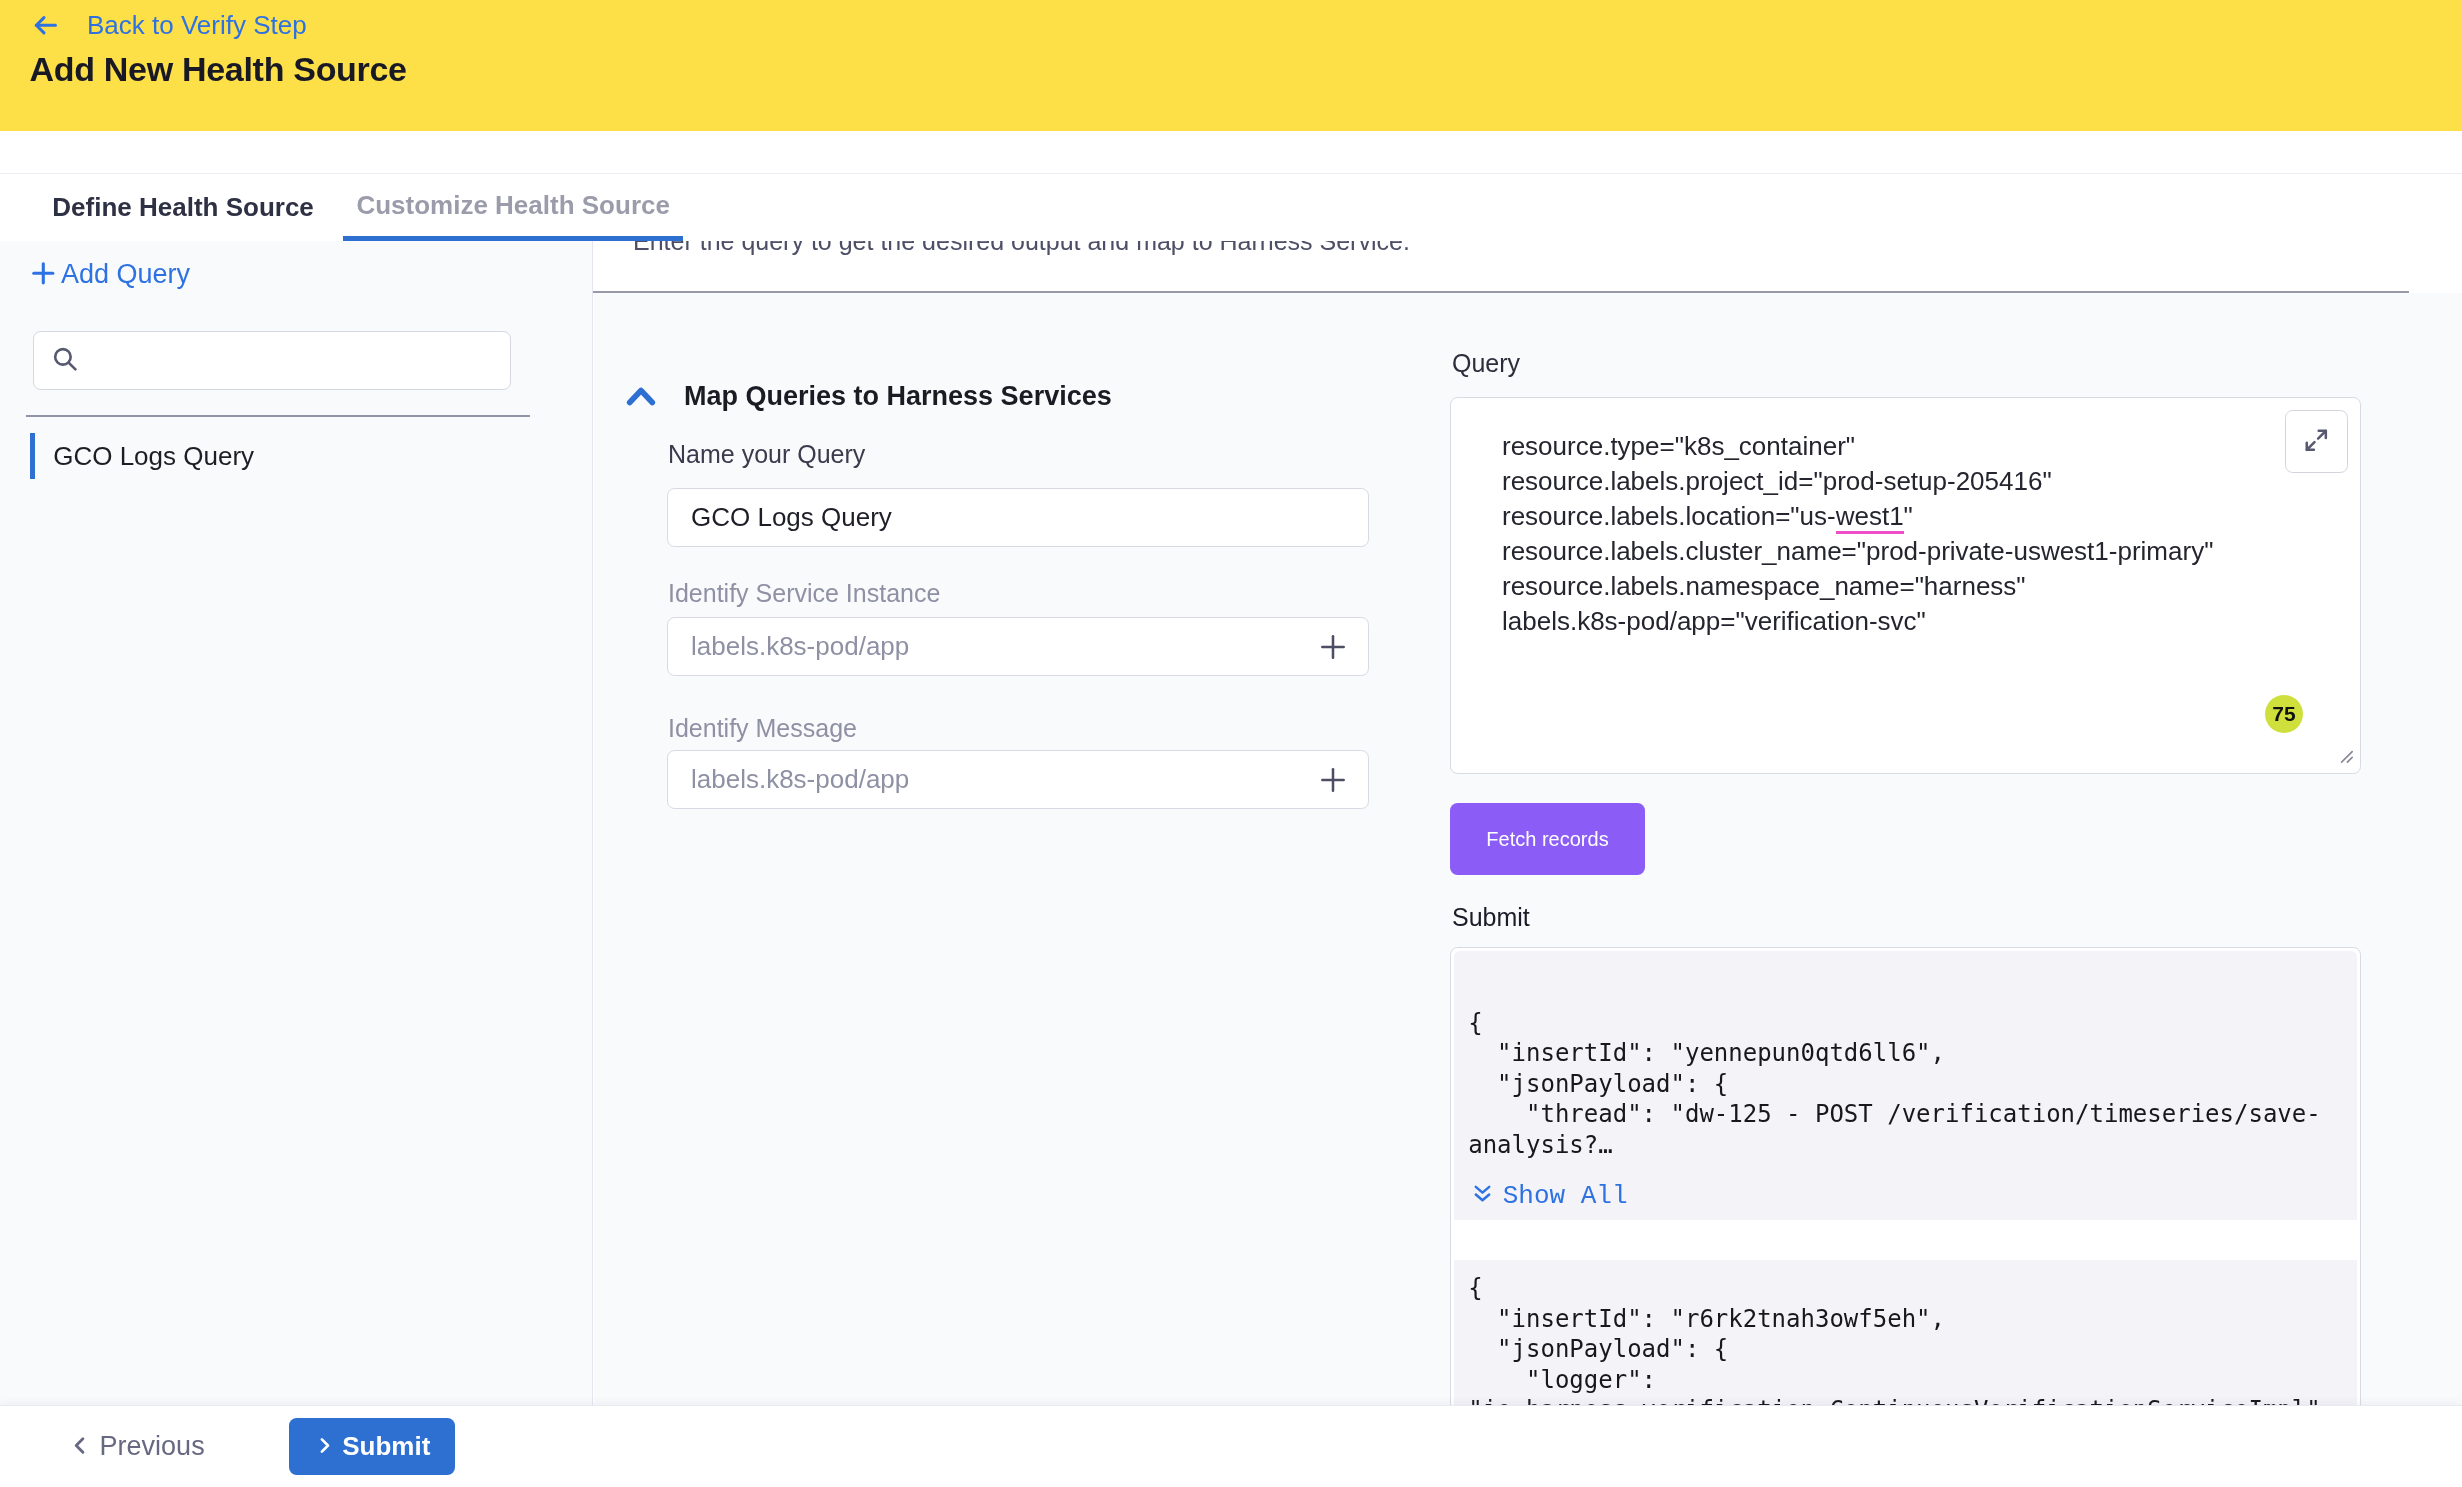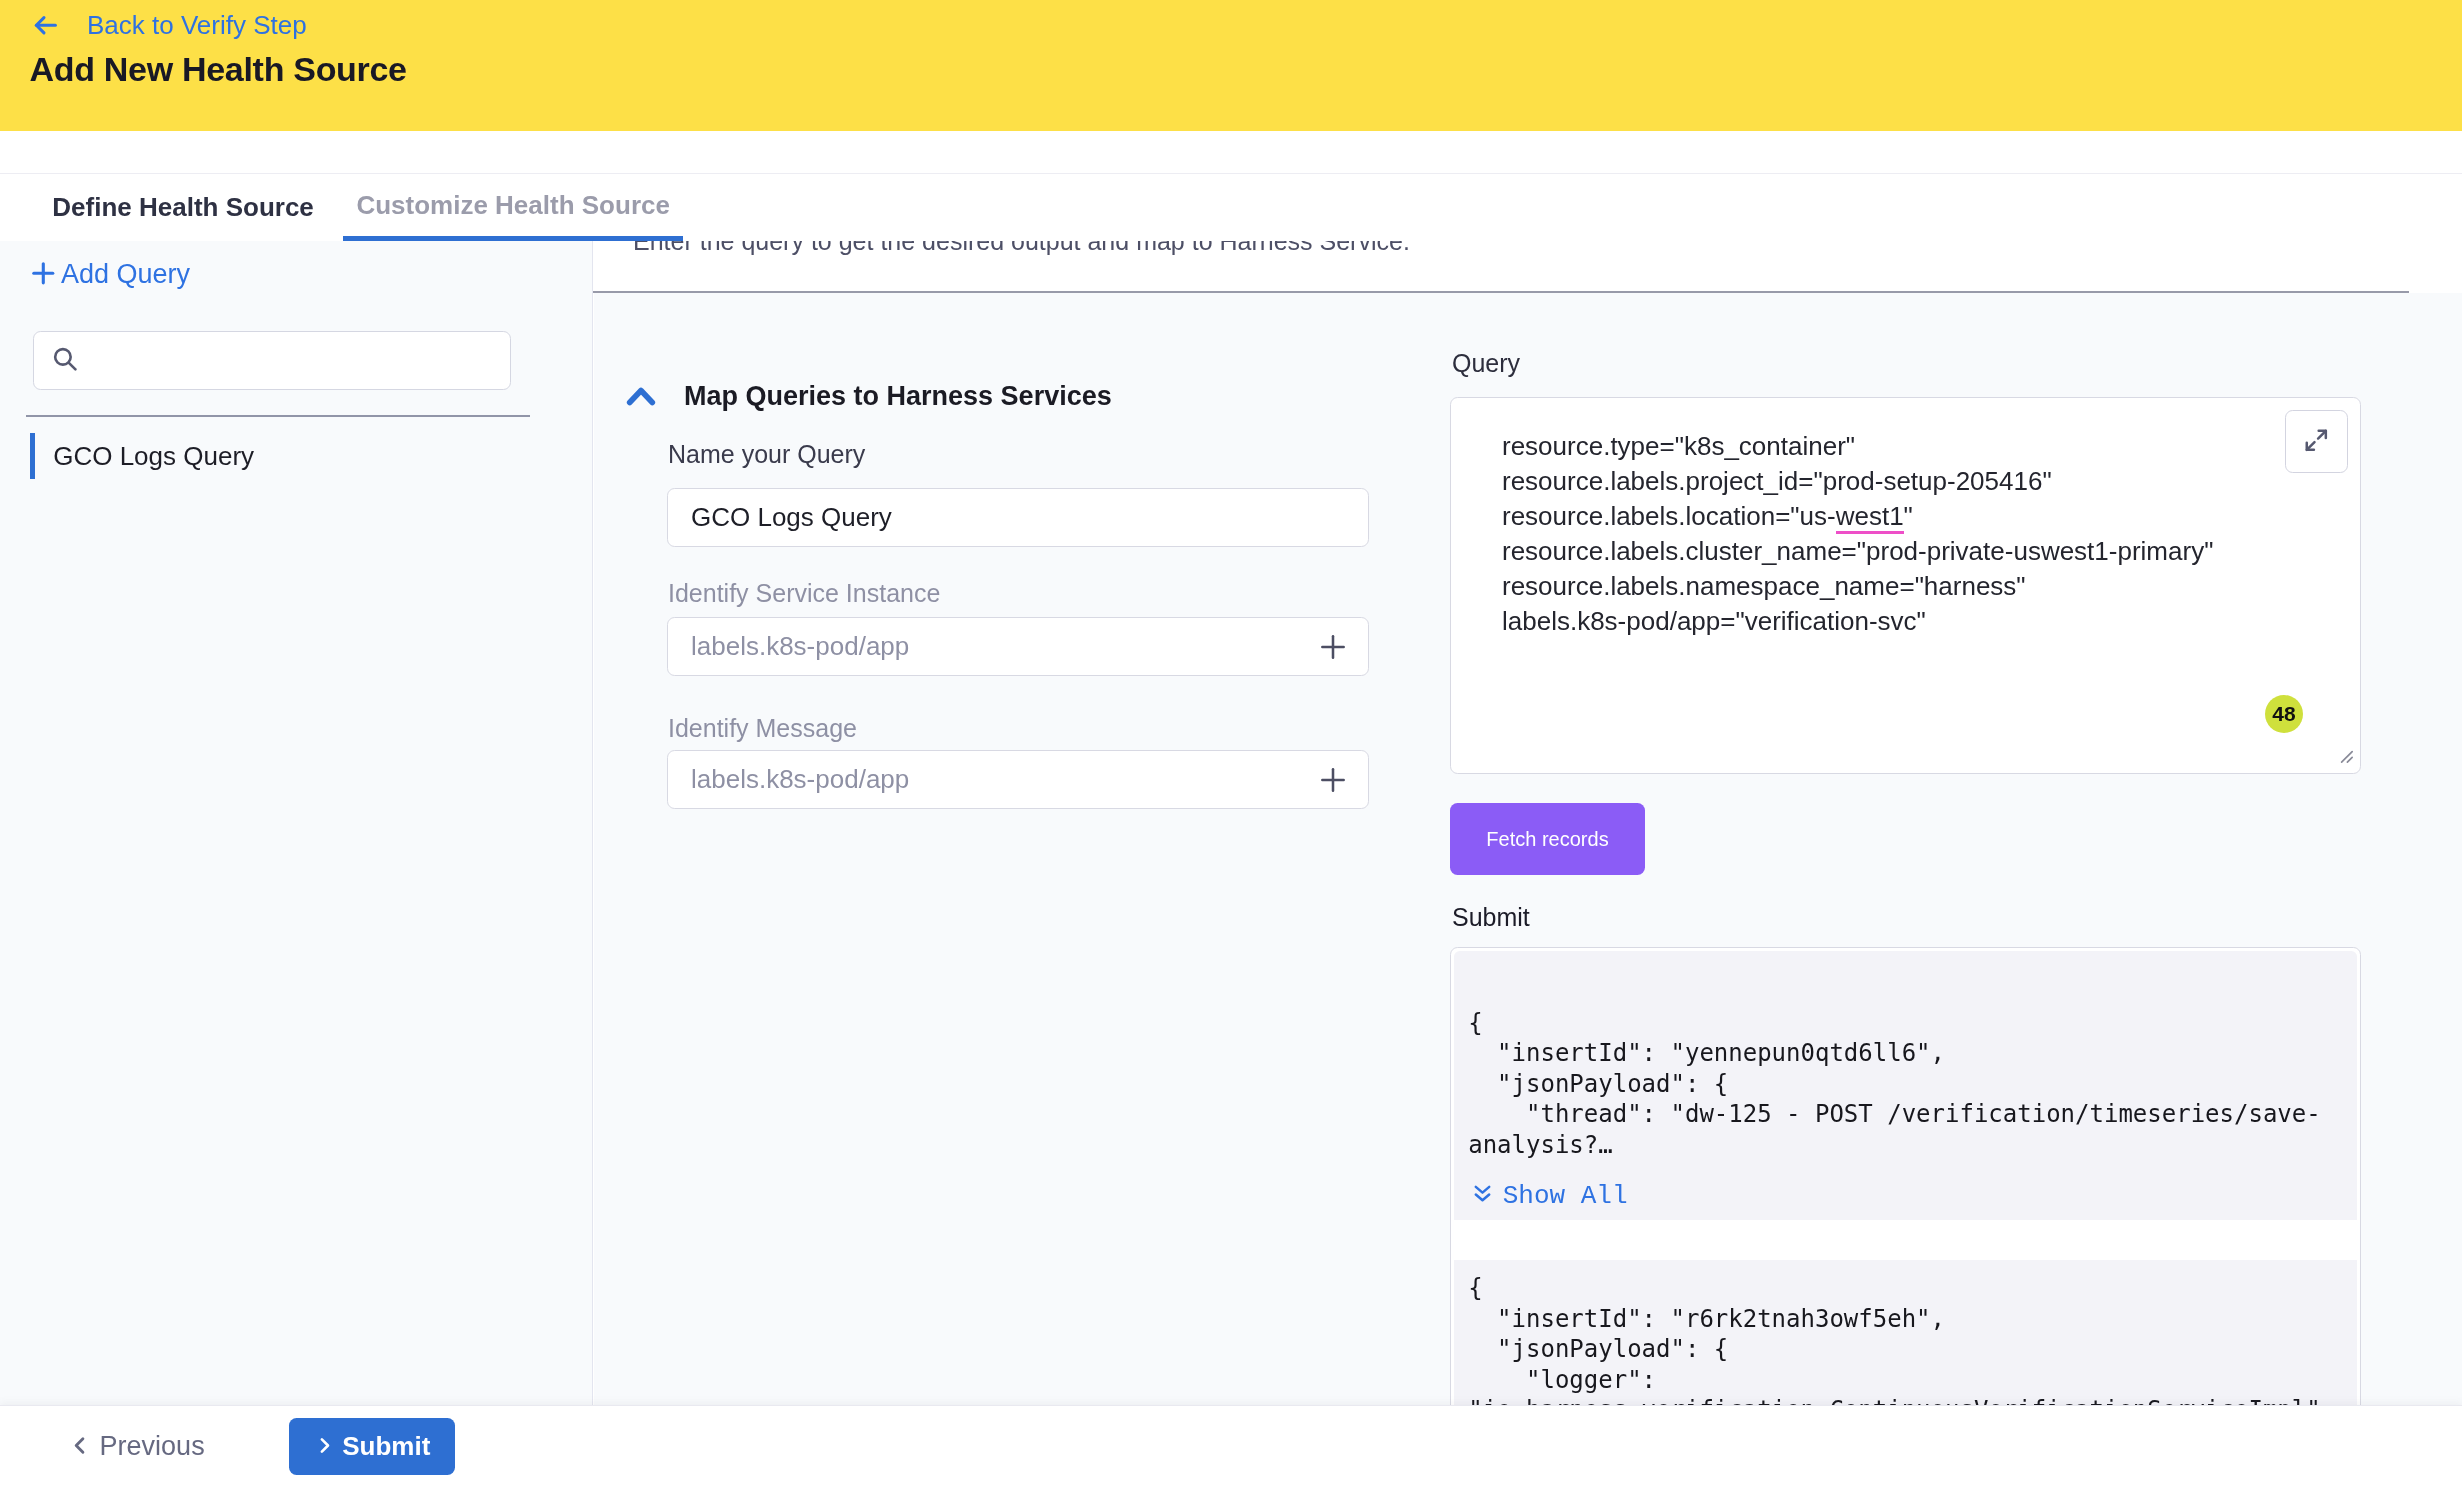--- a/index.html
+++ b/index.html
@@ -205,21 +205,21 @@
       </span>
     </div>
     <div id="q-lines">
       <div class="q-line">resource.type="k8s_container"</div>
       <div class="q-line"><span>resource.labels.project_id="prod-setup-205416"</span></div>
       <div class="q-line"><span>resource.labels.location="us-</span><span id="q-underline">west1</span><span>"</span></div>
       <div class="q-line">resource.labels.cluster_name="prod-private-uswest1-primary"</div>
       <div class="q-line">resource.labels.namespace_name="harness"</div>
       <div class="q-line">labels.k8s-pod/app="verification-svc"</div>
     </div>
-    <div id="char-badge">48</div>
+    <div id="char-badge">75</div>
     <div id="resize-handle">
       <svg width="23" height="23" viewBox="0 0 24 24" fill="none" stroke="#8a8b99" stroke-width="1.8" stroke-linecap="round">
         <path d="M20 9L9 20"></path>
           <path d="M20 15l-5 5"></path>
       </svg>
     </div>
   </div>
 
   <div class="abs z3" id="fetch-btn">
     <span>Fetch records</span>

